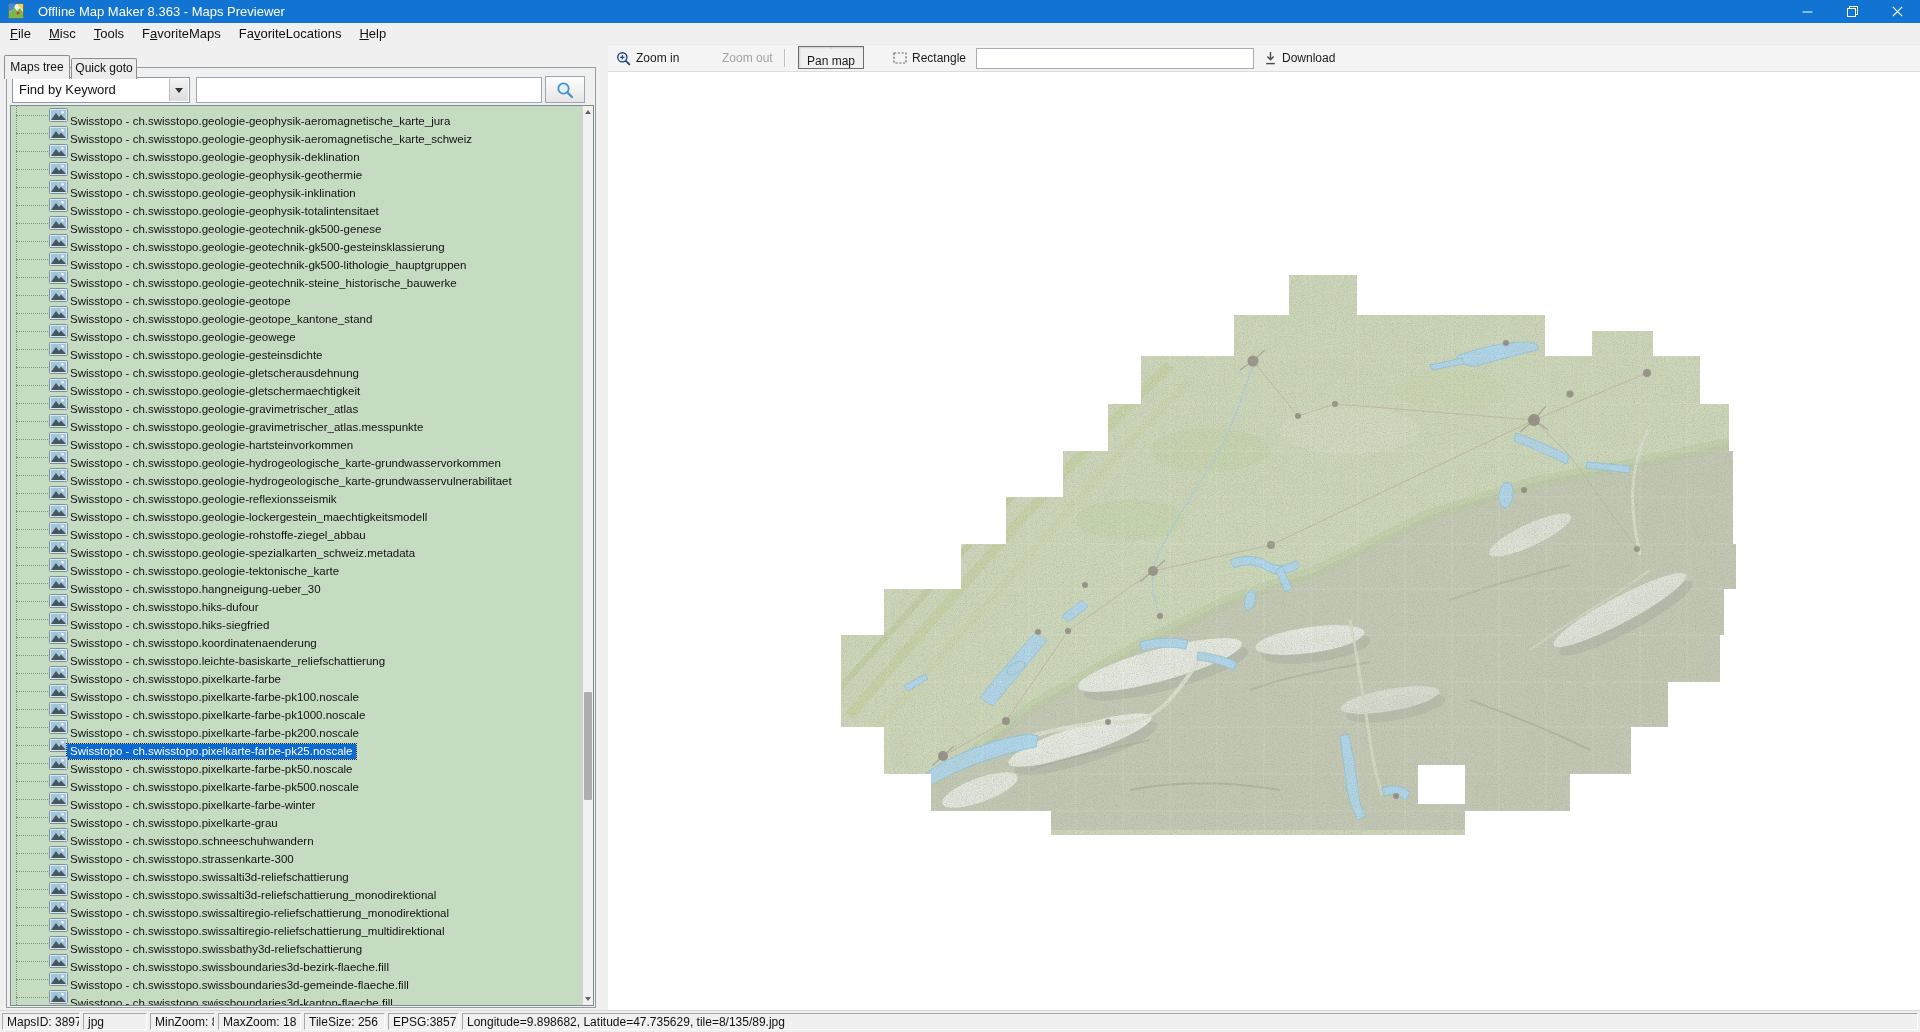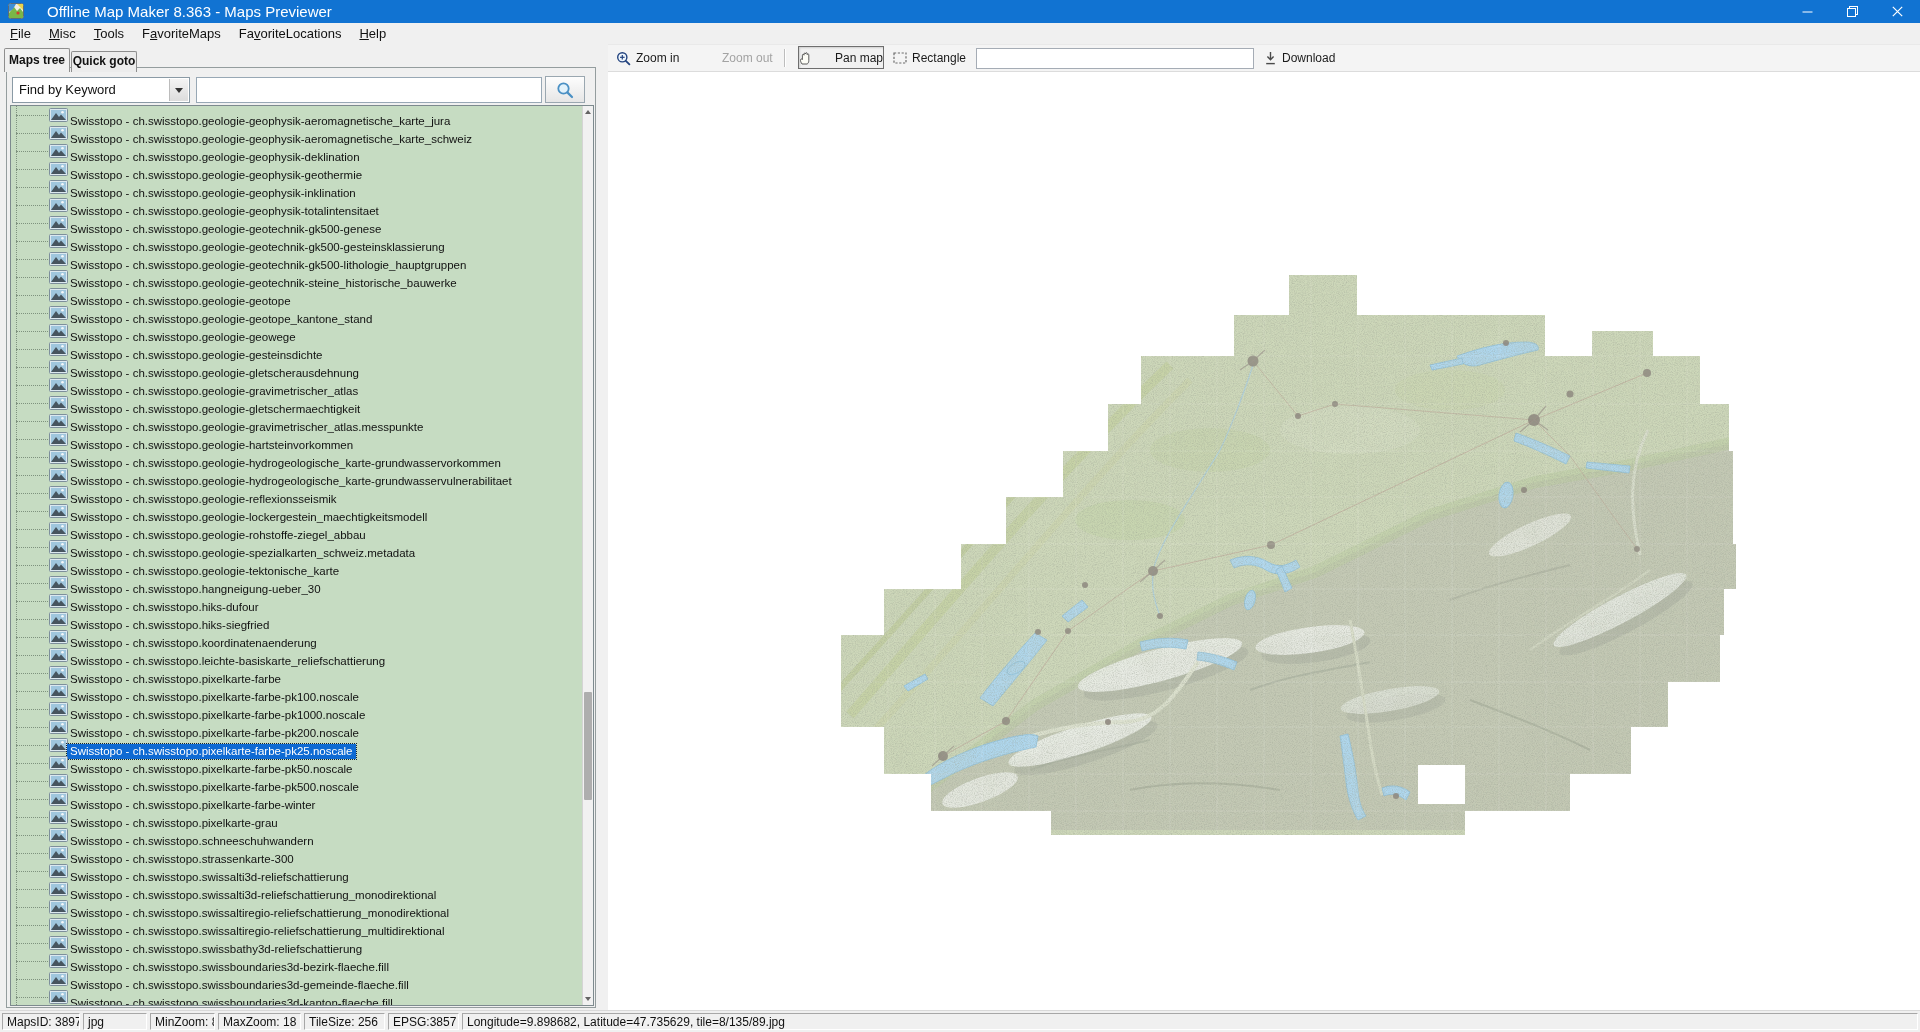--- a/index.html
+++ b/index.html
@@ -2,28 +2,28 @@
 <html><head>
 <meta charset="utf-8">
 <style>
   html,body{margin:0;padding:0;}
   body{width:1920px;height:1032px;overflow:hidden;background:#f0f0f0;
        font-family:"Liberation Sans","DejaVu Sans",sans-serif;
        -webkit-font-smoothing:antialiased;position:relative;}
   
   #titlebar{position:absolute;left:0;top:0;width:1920px;height:23px;background:#1173d2;color:#fff;}
   #app-icon{position:absolute;left:8px;top:3px;width:16px;height:16px;}
-  #title-text{position:absolute;left:47px;top:0;line-height:23px;font-size:15px;white-space:nowrap;}
+  #title-text{position:absolute;left:38px;top:0;line-height:23px;font-size:13px;white-space:nowrap;}
   #win-controls{position:absolute;right:0;top:0;height:23px;display:flex;}
   .win-btn{width:45px;height:23px;display:flex;align-items:center;justify-content:center;}
   
   #menubar{position:absolute;left:0;top:23px;width:1920px;height:21px;background:#f0f0f0;padding-left:1px;box-sizing:border-box;}
   .menu-item{display:inline-block;padding:3px 9px;font-size:13px;color:#111;line-height:15px;}
   
-  #tabstrip{position:absolute;left:0;top:48px;width:600px;height:24px;font-weight:bold;}
+  #tabstrip{position:absolute;left:0;top:55px;width:600px;height:24px;}
   .tab{position:absolute;box-sizing:border-box;font-size:12px;color:#111;text-align:center;
        background:#f0f0f0;border:1px solid #8e8e8e;border-bottom:none;z-index:3;}
   .tab.active{left:4px;top:0;width:66px;height:24px;line-height:22px;border-radius:2px 2px 0 0;}
   .tab:not(.active){left:71px;top:3px;width:66px;height:21px;line-height:19px;background:#ececec;border-radius:2px 2px 0 0;}
   
   #left-panel{position:absolute;left:6px;top:67px;width:590px;height:941px;background:#f0f0f0;
               border:1px solid #949d9e;box-sizing:border-box;z-index:2;}
   #find-combo{position:absolute;left:5px;top:9px;width:178px;height:26px;background:#fff;border:1px solid #8a9aa5;box-sizing:border-box;}
   #combo-text{position:absolute;left:6px;top:0;line-height:24px;font-size:13px;color:#111;white-space:nowrap;}
   #combo-btn{position:absolute;right:1px;top:1px;bottom:1px;width:18px;background:linear-gradient(#f4f4f4,#dcdcdc);border-left:1px solid #bcbcbc;}
@@ -47,22 +47,22 @@
   .tri-up{width:0;height:0;border-left:3px solid transparent;border-right:3px solid transparent;border-bottom:4px solid #636363;}
   .tri-down{width:0;height:0;border-left:3px solid transparent;border-right:3px solid transparent;border-top:4px solid #636363;}
   #scroll-thumb{position:absolute;left:1px;width:8px;top:586px;height:108px;background:#aeaeae;border-radius:1px;}
   
   #map-toolbar{position:absolute;left:608px;top:44px;width:1312px;height:28px;background:#f4f4f4;
                border-top:1px solid #e9e9e9;border-bottom:1px solid #dcdcdc;box-sizing:border-box;}
   .tb-item{position:absolute;top:0;height:26px;display:flex;align-items:center;gap:5px;font-size:12px;color:#1a1a1a;}
   #btn-zoom-in{left:8px;}
   #btn-zoom-out{left:114px;color:#a3a3a3;}
   #tb-sep{position:absolute;left:176px;top:4px;height:18px;width:1px;background:#bdbdbd;box-shadow:1px 0 0 #fff;}
-  #btn-pan{left:190px;top:1px;height:23px;width:86px;border:1px solid #6e6e6e;background:#f1f1f1;
-           box-shadow:inset 1px 1px 2px rgba(0,0,0,.14);box-sizing:border-box;justify-content:space-between;}
+  #btn-pan{left:190px;top:1px;height:23px;width:66px;border:1px solid #6e6e6e;background:#f1f1f1;
+           box-shadow:inset 1px 1px 2px rgba(0,0,0,.14);box-sizing:border-box;justify-content:flex-start;flex-direction:column;}
   #btn-rect{left:285px;}
   #coords-input{position:absolute;left:368px;top:3px;width:278px;height:21px;border:1px solid #a5acb5;box-sizing:border-box;background:#fff;font-size:12px;padding:0 4px;outline:none;}
   #btn-download{left:656px;}
   #map-canvas{position:absolute;left:608px;top:72px;width:1312px;height:938px;background:#ffffff;overflow:hidden;}
   #map-svg{position:absolute;left:222px;top:198px;width:920px;height:570px;}
   
   #statusbar{position:absolute;left:0;top:1010px;width:1920px;height:33px;background:#f0f0f0;border-top:1px solid #d9d9d9;box-sizing:border-box;}
   .cell{position:absolute;top:2px;height:17px;line-height:16px;font-size:12px;color:#111;padding-left:4px;
         background:#f0f0f0;border:1px solid;border-color:#a7a7a7 #ffffff #ffffff #a7a7a7;box-sizing:border-box;white-space:nowrap;overflow:hidden;}
   .c1{left:2px;width:78px;} .c2{left:83px;width:64px;} .c3{left:150px;width:65px;}
@@ -322,34 +322,34 @@
 
   <div class="tree-row">
     <span class="stub"></span>
     <svg class="tree-icon" viewBox="0 0 19 14">
       <rect x="0.5" y="0.5" width="18" height="13" rx="1" fill="#dce8ef" stroke="#7d8f9b"></rect>
       <rect x="2" y="2" width="15" height="10" fill="#9fc6dd"></rect>
       <path d="M2,12 L7,5 L10,9 L12,6.5 L17,12 Z" fill="#47555f"></path>
       <circle cx="13.5" cy="4.3" r="1.3" fill="#f4f7f9"></circle>
     </svg>
     <span class="tree-label">
+            <span class="tree-label-text">Swisstopo - ch.swisstopo.geologie-gletschermaechtigkeit</span>
+          </span>
+  </div>
+
+  <div class="tree-row">
+    <span class="stub"></span>
+    <svg class="tree-icon" viewBox="0 0 19 14">
+      <rect x="0.5" y="0.5" width="18" height="13" rx="1" fill="#dce8ef" stroke="#7d8f9b"></rect>
+      <rect x="2" y="2" width="15" height="10" fill="#9fc6dd"></rect>
+      <path d="M2,12 L7,5 L10,9 L12,6.5 L17,12 Z" fill="#47555f"></path>
+      <circle cx="13.5" cy="4.3" r="1.3" fill="#f4f7f9"></circle>
+    </svg>
+    <span class="tree-label">
             <span class="tree-label-text">Swisstopo - ch.swisstopo.geologie-gravimetrischer_atlas</span>
-          </span>
-  </div>
-
-  <div class="tree-row">
-    <span class="stub"></span>
-    <svg class="tree-icon" viewBox="0 0 19 14">
-      <rect x="0.5" y="0.5" width="18" height="13" rx="1" fill="#dce8ef" stroke="#7d8f9b"></rect>
-      <rect x="2" y="2" width="15" height="10" fill="#9fc6dd"></rect>
-      <path d="M2,12 L7,5 L10,9 L12,6.5 L17,12 Z" fill="#47555f"></path>
-      <circle cx="13.5" cy="4.3" r="1.3" fill="#f4f7f9"></circle>
-    </svg>
-    <span class="tree-label">
-            <span class="tree-label-text">Swisstopo - ch.swisstopo.geologie-gletschermaechtigkeit</span>
           </span>
   </div>
 
   <div class="tree-row">
     <span class="stub"></span>
     <svg class="tree-icon" viewBox="0 0 19 14">
       <rect x="0.5" y="0.5" width="18" height="13" rx="1" fill="#dce8ef" stroke="#7d8f9b"></rect>
       <rect x="2" y="2" width="15" height="10" fill="#9fc6dd"></rect>
       <path d="M2,12 L7,5 L10,9 L12,6.5 L17,12 Z" fill="#47555f"></path>
       <circle cx="13.5" cy="4.3" r="1.3" fill="#f4f7f9"></circle>

